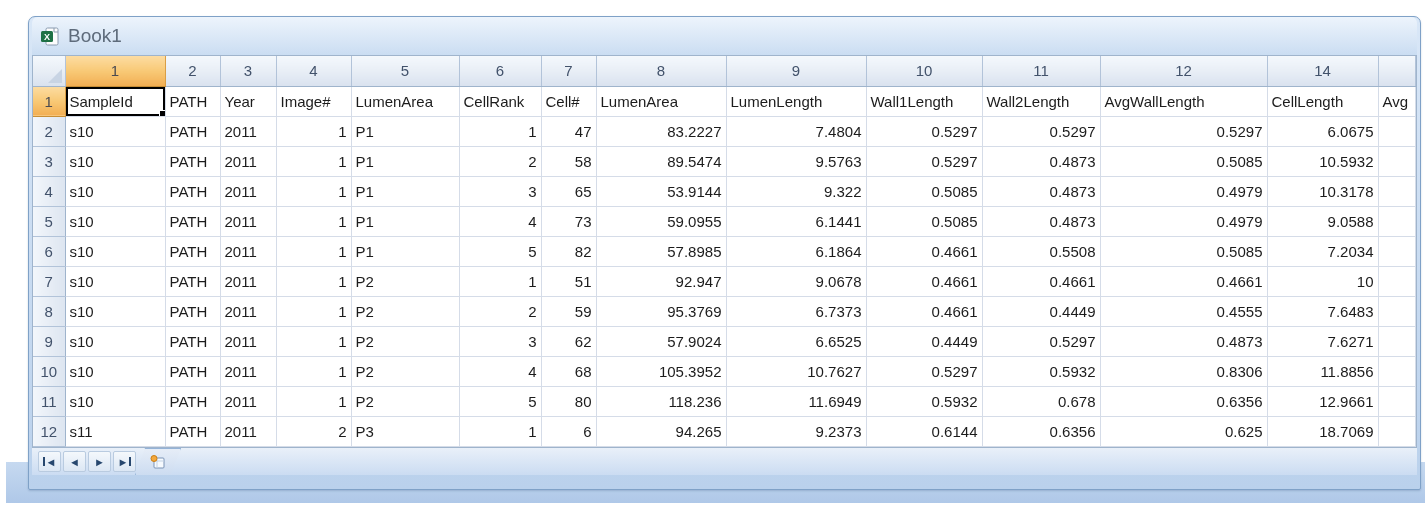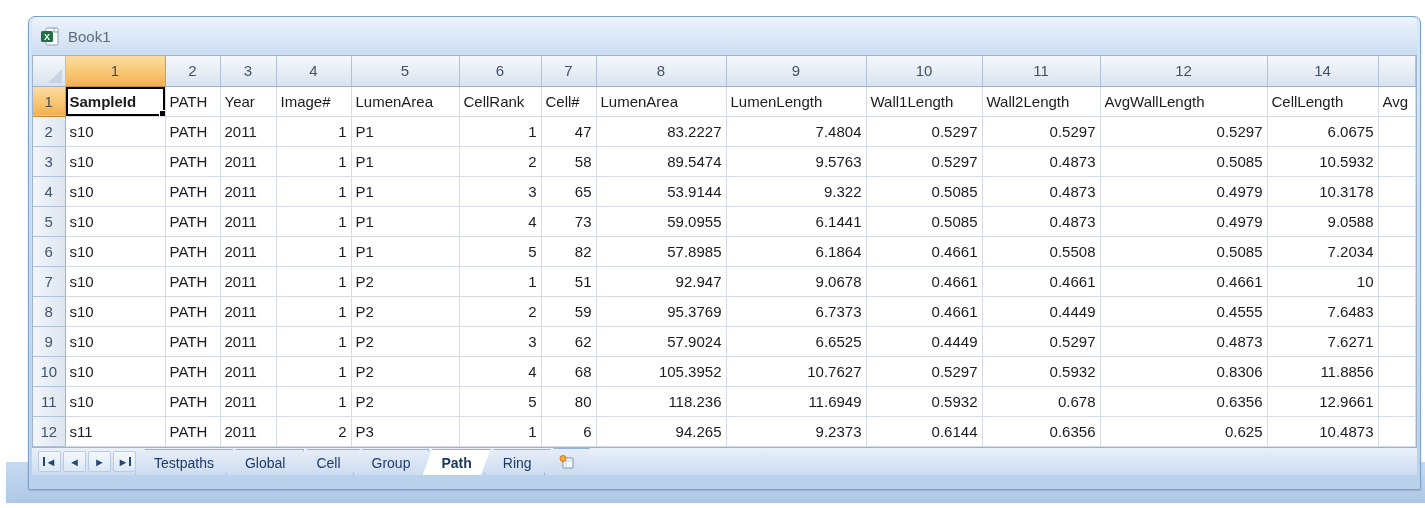--- a/index.html
+++ b/index.html
@@ -12,21 +12,21 @@
 
   
   .window { position:absolute; left:28px; top:16px; width:1393px; height:474px;
     background:linear-gradient(#D9E7F7,#BAD1EC);
     border:1px solid #7FA1C7; border-radius:7px 7px 2px 2px;
     padding:0 3px 8px 3px; box-shadow:0 1px 2px rgba(60,90,130,.25); }
 
   .titlebar { height:38px; display:flex; align-items:center; gap:8px; padding:0 8px;
     background:linear-gradient(#EDF4FC,#D5E4F5 70%,#CADDF2);
     border-radius:6px 6px 0 0; }
-  .titlebar .title { font-size:15px; color:#5E6B7B; }
+  .titlebar .title { font-size:19px; color:#5E6B7B; }
 
   .sheet { background:#fff; border:1px solid #9FB4CC; border-bottom:none; overflow:hidden; height:392px; }
   table { border-collapse:collapse; table-layout:fixed; width:100%; }
   td, th { height:30px; padding:0 4px; font-size:15px; font-weight:normal; white-space:nowrap; overflow:hidden; }
 
   
   th.colhdr, th.corner { background:linear-gradient(#F4F8FC,#E7EDF5 55%,#D9E2EF);
     border-right:1px solid #B2C3D9; border-bottom:1px solid #9FB4CC;
     color:#42526B; text-align:center; font-size:15px; }
   th.rowhdr { background:linear-gradient(90deg,#F2F6FB,#DDE5F0);
@@ -34,21 +34,21 @@
     color:#42526B; text-align:center; }
   th.hl { background:linear-gradient(#FCDCA2,#F8C976 50%,#F2AE53);
     border-right:1px solid #D99E45; border-bottom:1px solid #C78E36; color:#4A4A50; }
   th.corner { position:relative; }
   .tri { position:absolute; right:3px; bottom:3px; width:0; height:0;
     border-left:14px solid transparent; border-bottom:14px solid #C8D4E4; }
 
   
   td { border-right:1px solid #D5DCE8; border-bottom:1px solid #D5DCE8; color:#1C1C1C; }
   td.l { text-align:left; } td.r { text-align:right; }
-  td.sel { box-shadow:inset 0 0 0 2px #000; position:relative;font-weight:bold; }
+  td.sel { box-shadow:inset 0 0 0 2px #000; position:relative; }
   td.sel::after { content:""; position:absolute; right:-2px; bottom:-2px; width:6px; height:6px;
     background:#000; border:1px solid #fff; }
 
   
   .tabbar { height:28px; display:flex; align-items:stretch;
     background:linear-gradient(#E9F0F9,#CBDCF2); border-top:1px solid #9FB4CC; padding-left:4px; }
   .navgroup { display:flex; align-items:center; padding:2px 6px 2px 2px; gap:2px; }
   .navbtn { width:23px; height:21px; display:flex; align-items:center; justify-content:center;
     font-size:11px; color:#27476E; background:linear-gradient(#F4F8FC,#DCE7F4);
     border:1px solid #B9CBE0; border-radius:2px; cursor:default; }
@@ -317,41 +317,33 @@
             <td class="l">2011</td>
             <td class="r">2</td>
             <td class="l">P3</td>
             <td class="r">1</td>
             <td class="r">6</td>
             <td class="r">94.265</td>
             <td class="r">9.2373</td>
             <td class="r">0.6144</td>
             <td class="r">0.6356</td>
             <td class="r">0.625</td>
-            <td class="r">10.4873</td>
+            <td class="r">18.7069</td>
             <td class="l"></td>
           </tr>
         </tbody>
       </table>
   </div>
 
   <div class="tabbar">
     <div class="navgroup">
         <span class="navbtn first">◄</span>
         <span class="navbtn prev">◄</span>
         <span class="navbtn next">►</span>
         <span class="navbtn last">►</span>
-      </div>
-    <div style="display:flex; align-items:stretch; padding-top:1px;">
-        <span class="tab">Testpaths</span>
-        <span class="tab">Global</span>
-        <span class="tab">Cell</span>
-        <span class="tab">Group</span>
-        <span class="tab active">Path</span>
-        <span class="tab">Ring</span>
       </div>
     <span class="tab insert">
       <span style="display:inline-flex;">
         <svg width="16" height="14" viewBox="0 0 16 14">
           <rect x="4" y="3" width="10" height="10" rx="1" fill="#F6FAFE" stroke="#7A93B5"></rect>
           <path d="M4 6 h10 M7 3 v10" stroke="#C3D2E4" stroke-width="1"></path>
           <circle cx="4" cy="3.5" r="3" fill="#F4A83C" stroke="#C97F17"></circle>
         </svg>
       </span>
     </span>

